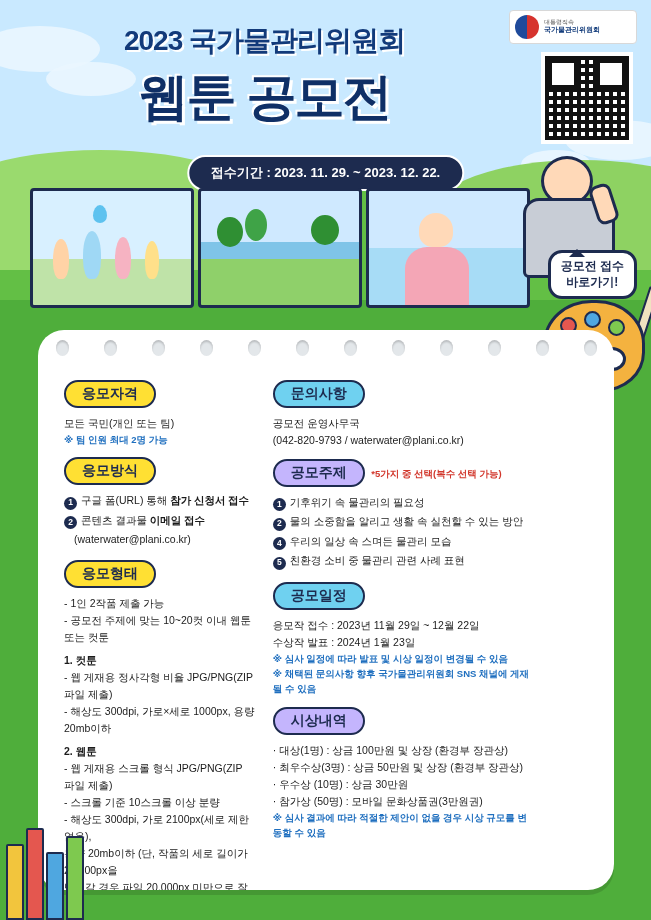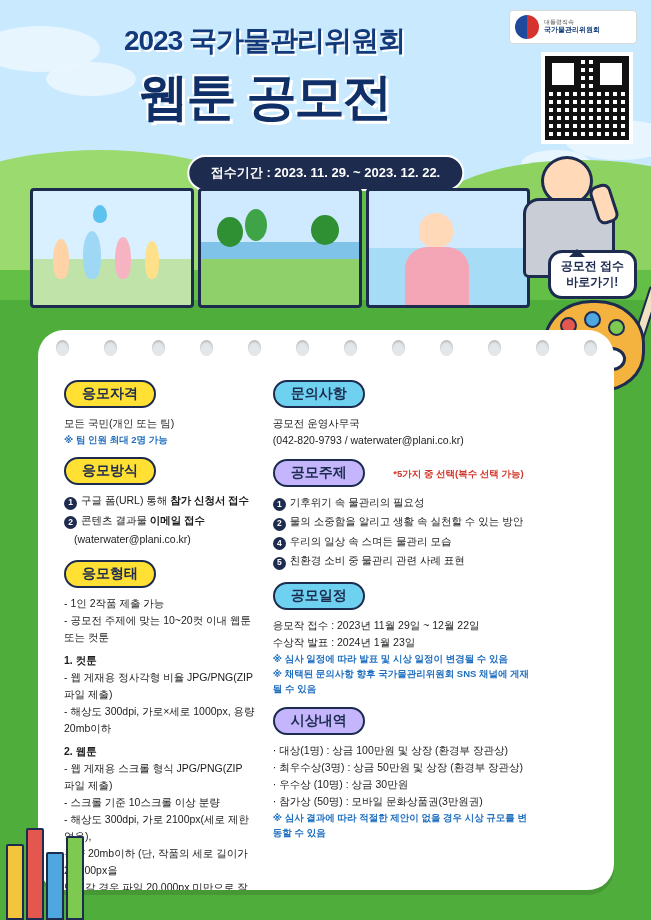--- a/index.html
+++ b/index.html
@@ -99,21 +99,21 @@
   .bold{font-weight:bold;font-family:Liberation Serif, serif;}
   .num{
     display:inline-flex;align-items:center;justify-content:center;
     width:13px;height:13px;border-radius:50%;background:#1d2b4f;color:#fff;
     font-size:8.5px;font-weight:bold;margin-right:4px;vertical-align:-1px;
   }
   ul.plain{list-style:none;margin:0;padding:0;}
   ul.plain li{margin-bottom:2px;}
   .sub-h{font-size:10.5px;font-weight:bold;color:#1b1b1b;margin-top:6px;}
   .indent{padding-left:10px;}
-  .inline-title{font-size:9.5px;color:#d2372c;font-weight:bold;margin-left:24px;}
+  .inline-title{font-size:9.5px;color:#d2372c;font-weight:bold;margin-left:2px;}
   
   .palette{
     position:absolute;right:6px;top:300px;width:96px;height:86px;background:#f4b23f;
     border-radius:50% 50% 45% 55%;border:3px solid #1d2b4f;
   }
   .palette .thumbhole{position:absolute;right:16px;bottom:18px;width:22px;height:18px;background:#fff;border:3px solid #1d2b4f;border-radius:50%;}
   .dot{position:absolute;width:13px;height:13px;border-radius:50%;border:2px solid #1d2b4f;}
   .brush{position:absolute;right:2px;top:286px;width:7px;height:70px;background:#f0e2c0;border:2px solid #1d2b4f;transform:rotate(18deg);border-radius:2px;}
   
   .pencils{position:absolute;left:0;bottom:0;width:120px;height:110px;}

